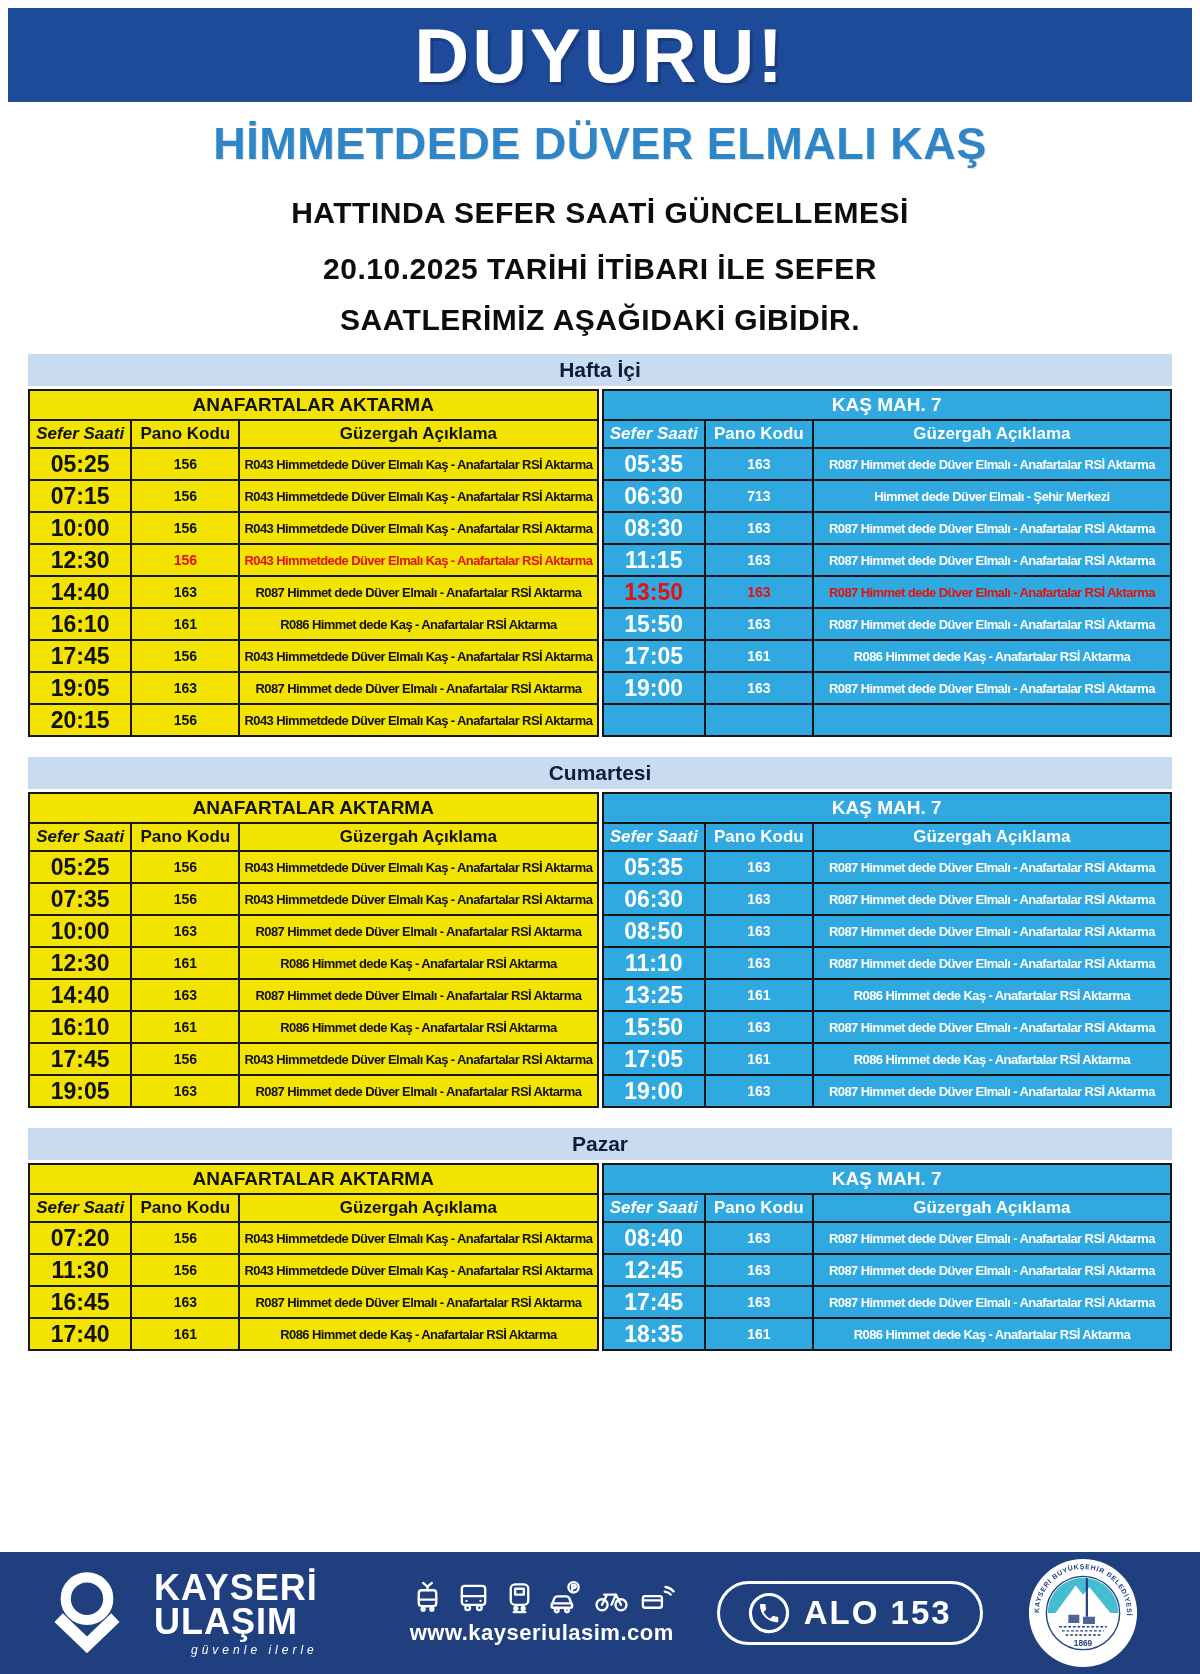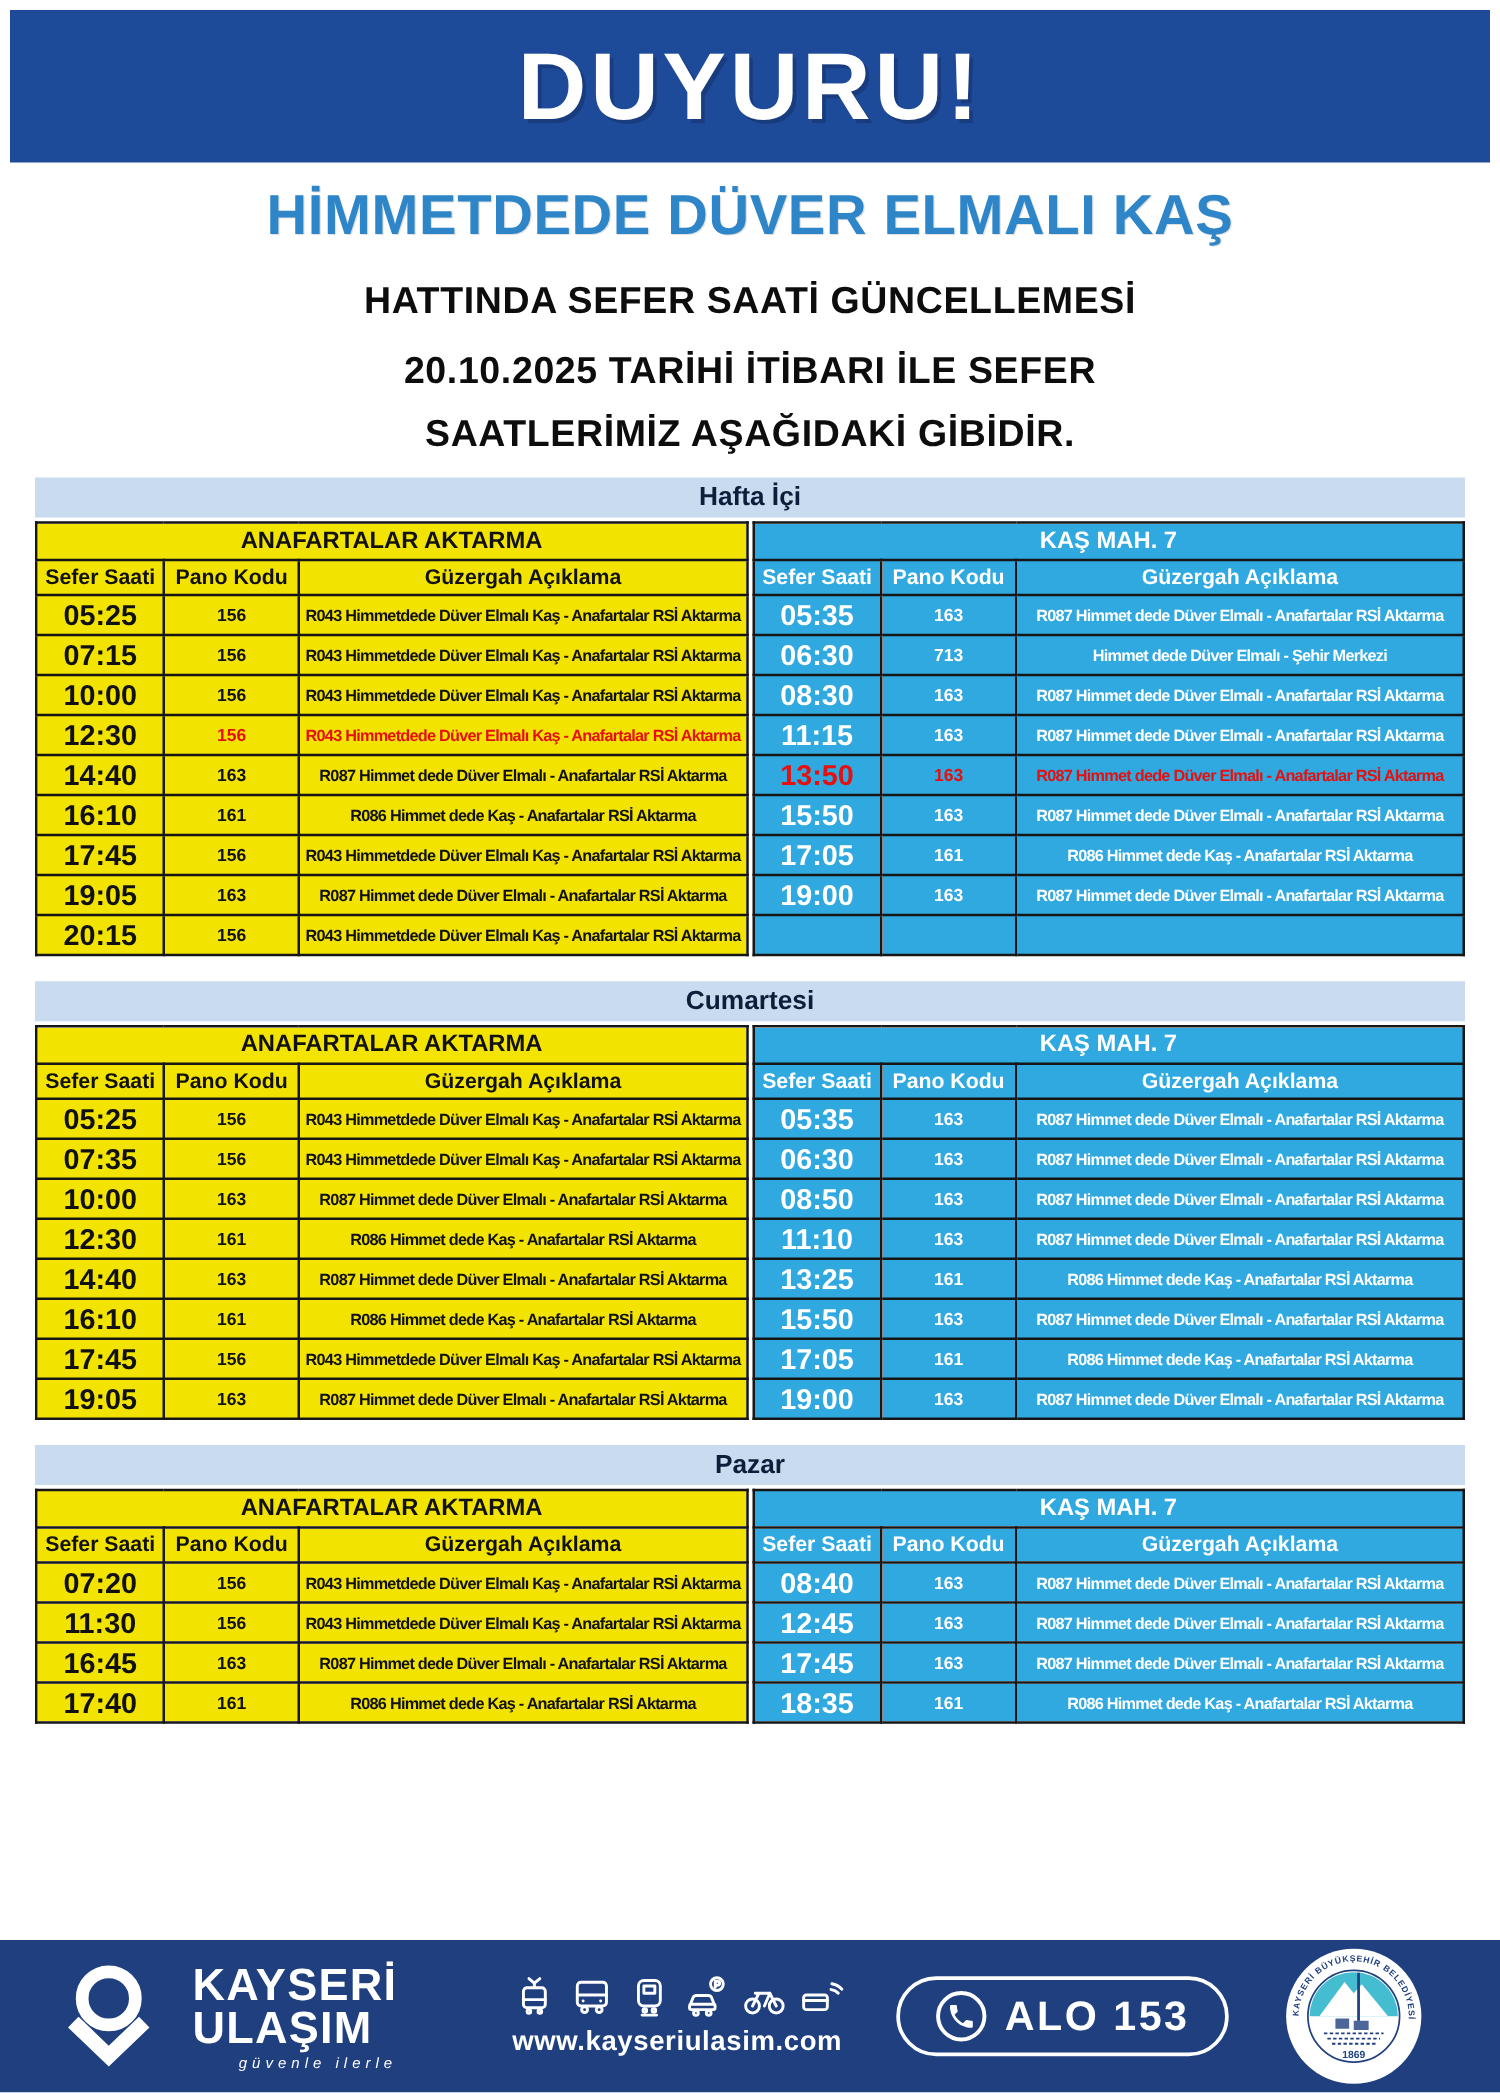--- a/index.html
+++ b/index.html
@@ -12,21 +12,21 @@
     --footer-navy:#1f3f7f;
     --seal-teal:#45bdd1;
   }
   *{box-sizing:border-box;}
   html,body{margin:0;padding:0;}
   body{
     width:1200px;height:1674px;position:relative;overflow:hidden;
     background:#fff;font-family:"Liberation Sans",sans-serif;
   }
   .banner{
-    margin:8px 8px 0;height:122px;background:var(--banner-navy);
+    margin:8px 8px 0;height:94px;background:var(--banner-navy);
     display:flex;align-items:center;justify-content:center;
   }
   .banner h1{
     margin:0;color:#fff;font-size:76px;font-weight:bold;letter-spacing:3px;
     text-shadow:3px 3px 0 rgba(0,0,0,0.18);
   }
   .line-title{
     margin:16px 0 0;text-align:center;color:var(--title-blue);
     font-size:45px;font-weight:bold;letter-spacing:0.5px;
     text-shadow:1px 1px 0 rgba(0,0,0,0.12);
@@ -43,21 +43,21 @@
     font-size:21px;font-weight:bold;color:#0c1e3a;
   }
   .tables-row{display:flex;gap:3px;margin-top:3px;}
   table.sched{flex:1;border-collapse:collapse;table-layout:fixed;}
   .sched th,.sched td{
     border:2px solid #161616;text-align:center;vertical-align:middle;
     padding:0 2px;overflow:hidden;white-space:nowrap;
   }
   .sched .ttl{height:30px;font-size:19px;font-weight:bold;}
   .sched .col{height:28px;font-size:17px;font-weight:bold;}
-  .sched .c0{width:18%;}
+  .sched .c0{width:18%;font-style:italic;}
   .sched .c1{width:19%;}
   .sched td{height:32px;font-weight:bold;}
   .sched td.time{font-size:23px;}
   .sched td.code{font-size:14px;}
   .sched td.route{font-size:13px;letter-spacing:-0.6px;}
   .sched.left th,.sched.left td{background:var(--table-yellow);color:#111;}
   .sched.right th,.sched.right td{background:var(--table-cyan);color:#fff;}
   tr.alert-full td{color:var(--alert-red) !important;}
   tr.alert-partial td.code,tr.alert-partial td.route{color:var(--alert-red) !important;}
   .footer{

